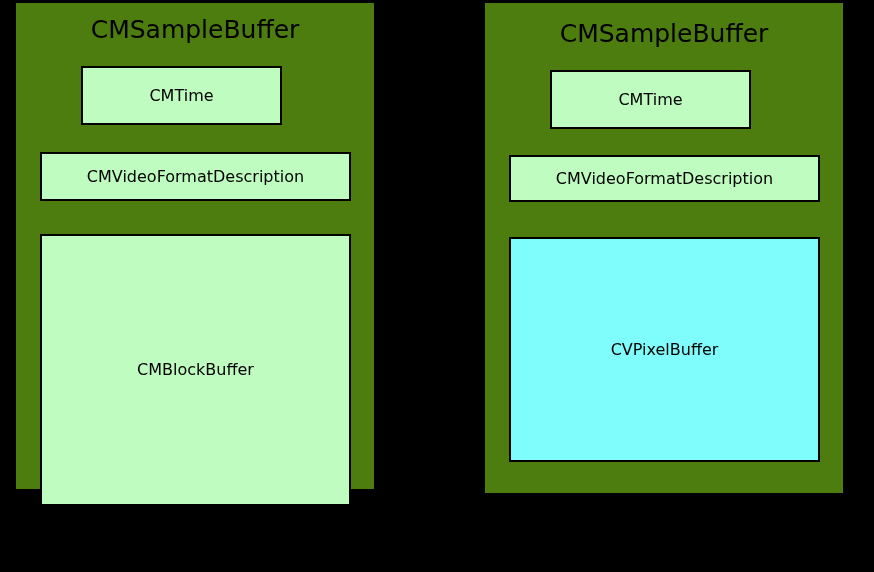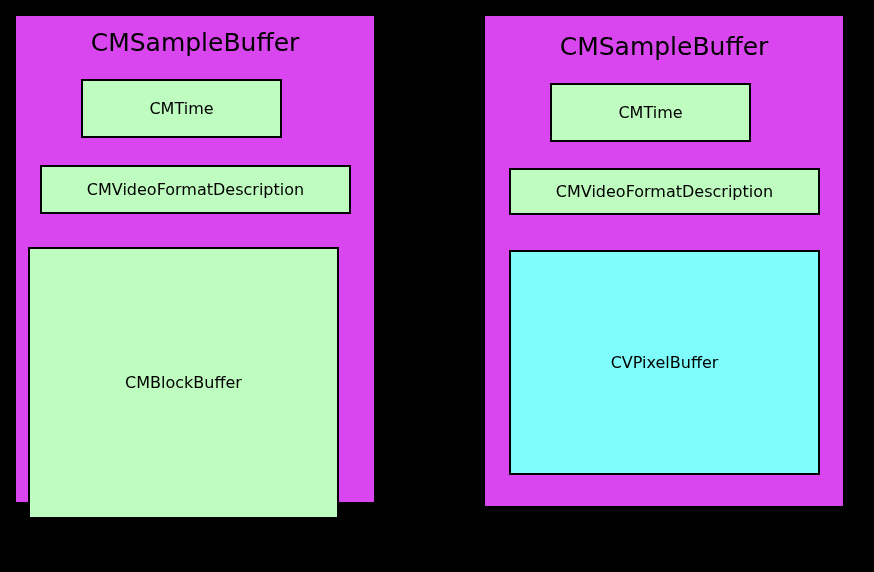--- a/index.html
+++ b/index.html
@@ -19,23 +19,22 @@
     position: absolute;
     left: 0; top: 0;
     width: 874px;
     height: 572px;
     background: #000000;
   }
 
   
   .sample-buffer {
     position: absolute;
-    background: #d946ef;
+    background: #4d7c0f;
     box-sizing: border-box;
-    margin-top: 13px;
   }
 
   .panel-left  { left: 16px;  top: 3px; width: 358px; height: 486px; }
   .panel-right { left: 485px; top: 3px; width: 358px; height: 490px; }
 
   .panel-title {
     position: absolute;
     left: 0;
     width: 100%;
     text-align: center;
@@ -59,21 +58,21 @@
     font-size: 16px;
     line-height: 20px;
     white-space: nowrap;
   }
   .fill-green { background: #BFFCBF; }
   .fill-cyan  { background: #7FFDFD; align-items: center; }
 
   
   .l-cmtime  { left: 65px;  top: 63px;  width: 201px; height: 59px; }
   .l-cmvfd   { left: 24px;  top: 149px; width: 311px; height: 49px; }
-  .l-cmblock { left: 12px;  top: 231px; width: 311px; height: 272px; }
+  .l-cmblock { left: 24px;  top: 231px; width: 311px; height: 272px; }
 
   
   .r-cmtime  { left: 65px;  top: 67px;  width: 201px; height: 59px; }
   .r-cmvfd   { left: 24px;  top: 152px; width: 311px; height: 47px; }
   .r-cvpixel { left: 24px;  top: 234px; width: 311px; height: 225px; }
 </style>
 </head>
 <body>
 
 <div class="canvas">

